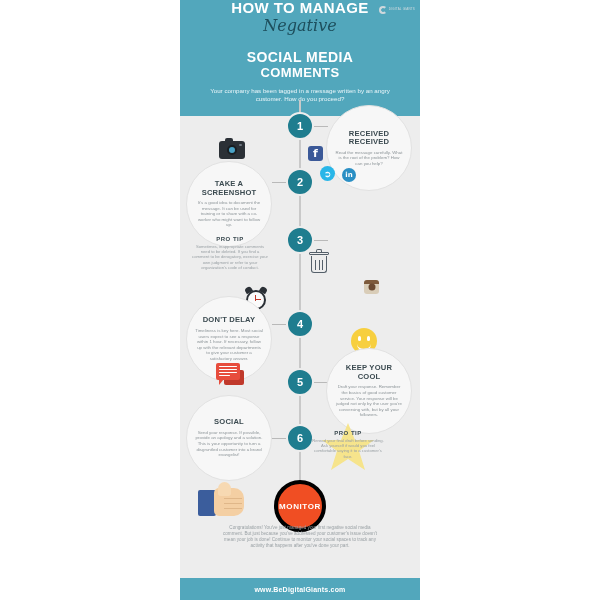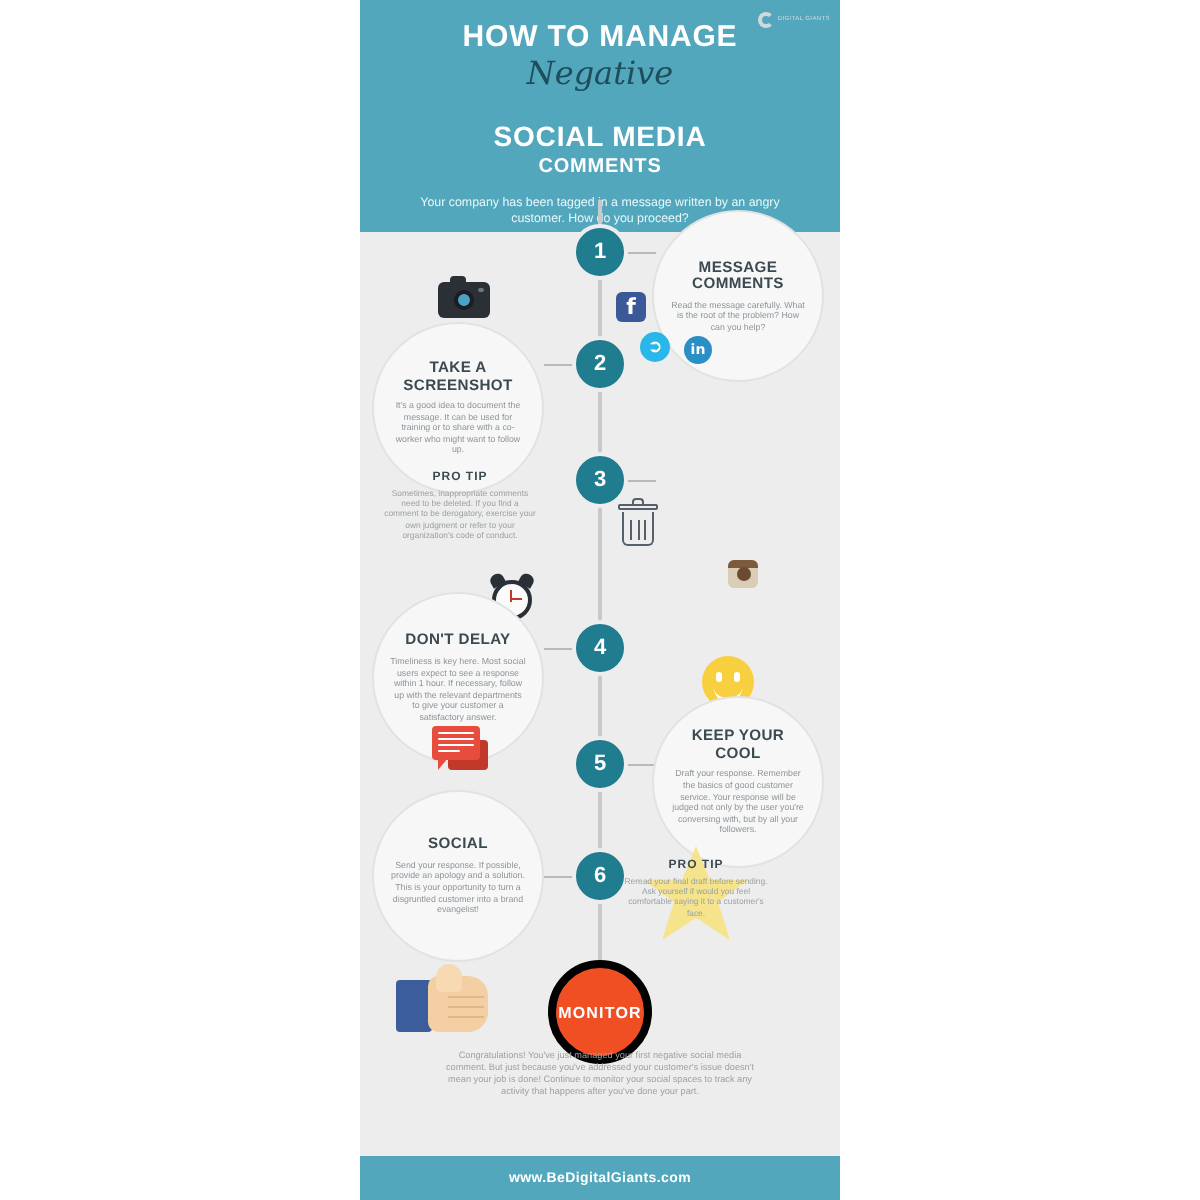--- a/index.html
+++ b/index.html
@@ -12,31 +12,31 @@
 
   
   #info{
     position:absolute;left:180px;top:0;width:240px;height:600px;
     background:#ededed;overflow:hidden;
   }
 
   
   .header{
     position:relative;width:240px;height:116px;background:#52a7bc;
-    box-sizing:border-box;padding-top:11px;text-align:center;
+    box-sizing:border-box;padding-top:0;text-align:center;
   }
   .logo{position:absolute;right:5px;top:6px;display:flex;align-items:center;gap:2px;}
   .logo-mark{width:8px;height:8px;border-radius:50%;border:2px solid #cfd8dc;
     border-right-color:transparent;box-sizing:border-box;}
   .logo-txt{font-size:3px;line-height:3.5px;color:#d6dde0;text-align:left;letter-spacing:.2px;}
   .h-line1{font-size:15px;font-weight:bold;color:#ffffff;letter-spacing:.4px;line-height:16px;}
   .h-line2{font-family:"DejaVu Serif",serif;font-style:italic;font-size:16px;color:#1d4e5c;
     line-height:17px;margin-top:1px;}
   .h-line3{font-size:14px;font-weight:bold;color:#ffffff;letter-spacing:.4px;line-height:15px;margin-top:16px;}
-  .h-line4{font-size:10px;font-weight:bold;color:#ffffff;letter-spacing:.4px;line-height:15px;}
+  .h-line4{font-size:13px;font-weight:bold;color:#ffffff;letter-spacing:.4px;line-height:15px;}
   .h-sub{font-size:6.2px;color:#eaf6fa;line-height:8px;margin-top:7px;padding:0 16px;}
 
   
   .spine{position:absolute;left:119px;top:100px;width:2px;height:400px;background:#c9c9c9;}
 
   .node{
     position:absolute;width:28px;height:28px;border-radius:50%;
     background:#1f7d8f;color:#ffffff;border:2px solid #ededed;
     display:flex;align-items:center;justify-content:center;
     font-size:11px;font-weight:bold;box-sizing:border-box;
@@ -149,21 +149,21 @@
       <div class="h-line3">SOCIAL MEDIA</div>
       <div class="h-line4">COMMENTS</div>
       <div class="h-sub">Your company has been tagged in a message written by an angry customer. How do you proceed?</div>
     </div>
 
     <div class="spine"></div>
 
     <div class="node" style="left:106px;top:112px;">1</div>
     <div class="connector" style="left:134px;top:126px;width:14px;"></div>
     <div class="bubble" style="left:146px;top:105px;">
-      <div class="b-title">MESSAGE COMMENTS</div>
+      <div class="b-title">RECEIVED RECEIVED</div>
       <div class="b-body">Read the message carefully. What is the root of the problem? How can you help?</div>
     </div>
 
     <div class="soc soc-fb" style="left:128px;top:146px;width:15px;height:15px;font-size:11px;">f</div>
     <div class="soc soc-tw" style="left:140px;top:166px;width:15px;height:15px;font-size:9px;">➲</div>
     <div class="soc soc-li" style="left:162px;top:168px;width:14px;height:14px;font-size:7px;">in</div>
     <div class="soc soc-ig" style="left:184px;top:164px;width:15px;height:14px;">
       <span class="ig-top"></span>
       <span class="ig-lens"></span>
     </div>

